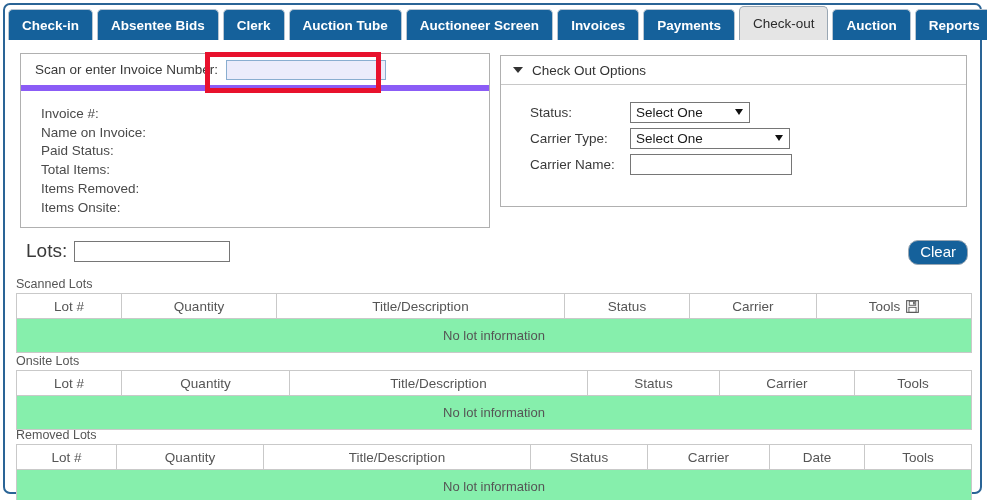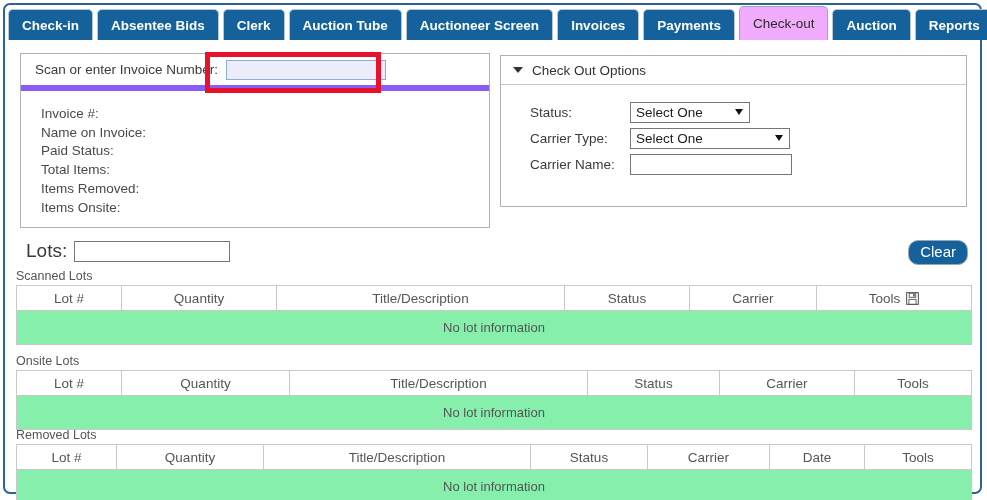--- a/index.html
+++ b/index.html
@@ -59,21 +59,21 @@
     padding: 0 13px;
     border-radius: 5px 5px 0 0;
     border: 1px solid #b9c6d2;
     border-bottom: none;
     box-sizing: border-box;
     white-space: nowrap;
     cursor: pointer;
     user-select: none;
   }
   .tab.active {
-    background: #f0abfc;
+    background: #e5e5e5;
     color: #2b2b2b;
     font-weight: normal;
     height: 34px;
     border: 1px solid #9aa7b3;
     border-bottom: none;
   }
 
   
   .panel {
     position: absolute;
@@ -253,21 +253,21 @@
     font-family: "Liberation Sans", sans-serif;
     border: 1px solid #9aa7b3;
     border-radius: 10px;
     padding: 3px 11px 4px 11px;
     cursor: pointer;
     line-height: 16px;
   }
 
   
   .table-block { position: absolute; left: 16px; width: 955px; }
-  #scanned-block { top: 269px; }
+  #scanned-block { top: 277px; }
   #onsite-block  { top: 354px; }
   #removed-block { top: 428px; }
 
   .table-caption {
     font-size: 12.5px;
     color: #555555;
     margin-bottom: 2px;
     line-height: 14px;
   }
   table.lot-table {

